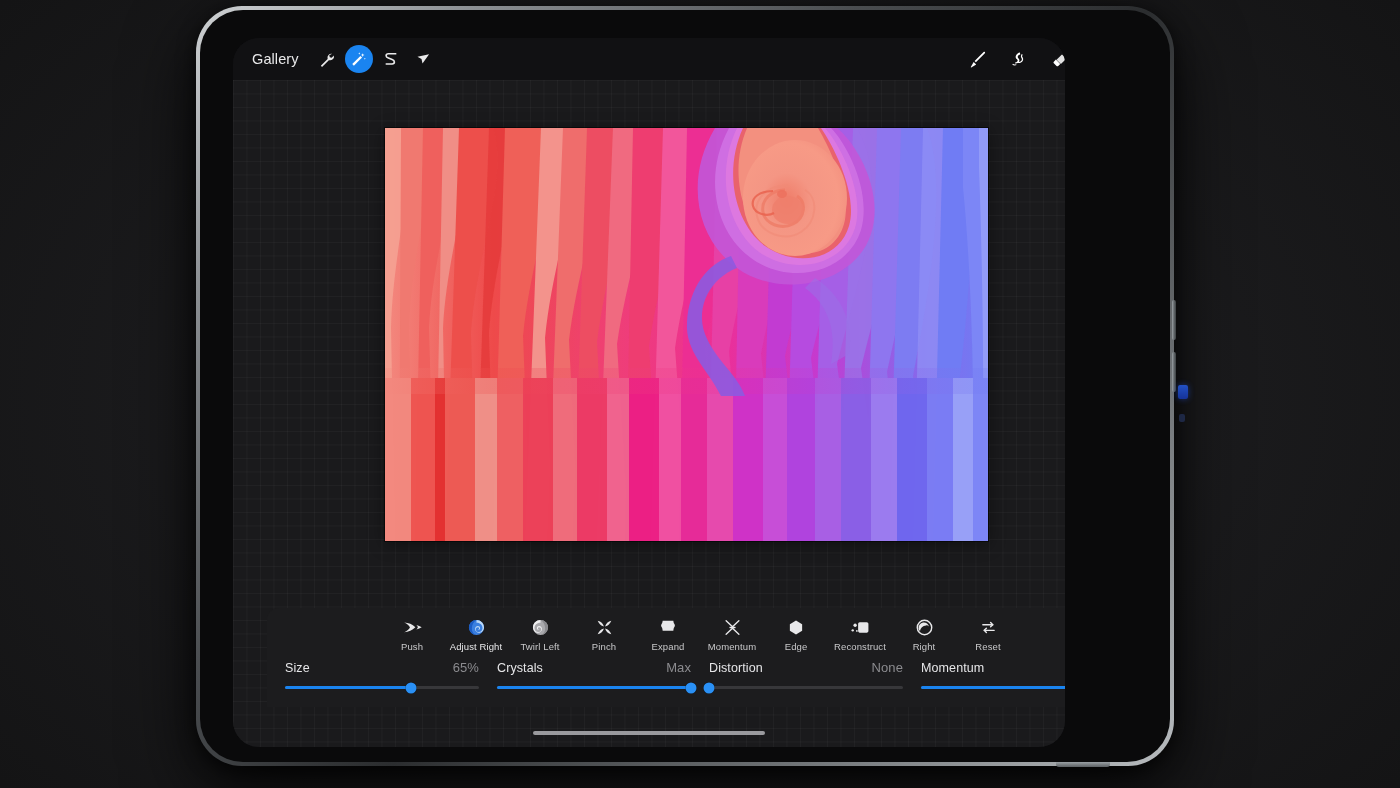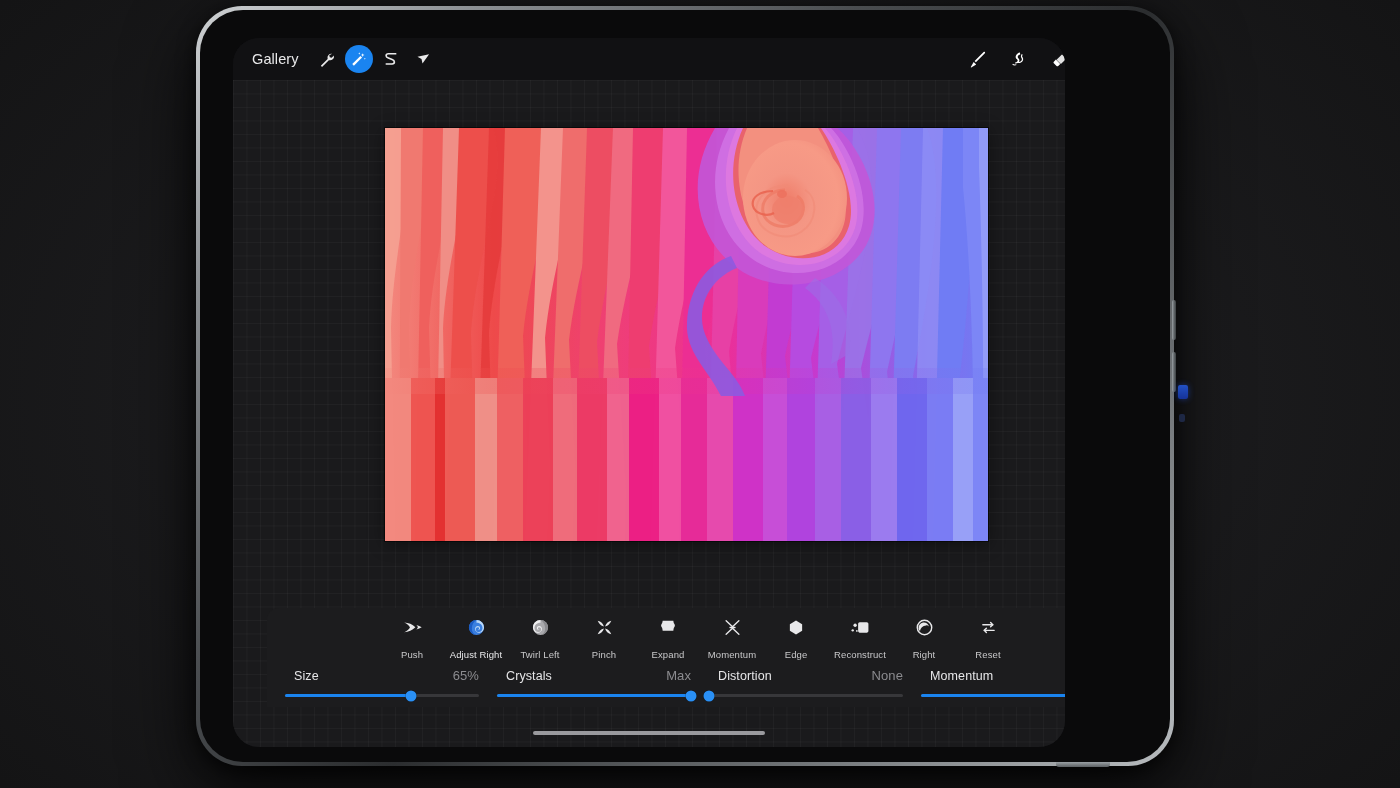--- a/index.html
+++ b/index.html
@@ -109,31 +109,31 @@
     position:absolute; left: 34px; bottom: 40px; width: 866px; height: 99px;
     background:#1c1c1e;
     border-radius: 12px 12px 0 0;
     z-index: 5;
   }
   .tools {
     display:flex; justify-content:center; align-items:flex-start;
     padding: 9px 0 0 0; gap: 0;
   }
   .tool {
-    width: 64px; display:flex; flex-direction:column; align-items:center; gap:12px;
+    width: 64px; display:flex; flex-direction:column; align-items:center; gap:4px;
   }
   .tool-glyph { height: 20px; display:flex; align-items:center; justify-content:center; }
   .tool-label { font-size: 9.5px; color:#c8c8ca; white-space:nowrap; letter-spacing:.1px; }
   .tool.active .tool-label { color:#e8e8ea; }
 
   .sliders {
     display:flex; padding: 8px 9px 0 9px; gap: 0;
   }
   .slider-group { flex:1; padding: 0 9px; }
-  .slider-head { display:flex; justify-content:space-between; align-items:baseline;margin-left:9px; }
+  .slider-head { display:flex; justify-content:space-between; align-items:baseline; }
   .slider-name { font-size: 12.5px; color:#e6e6e8; letter-spacing:.1px; }
   .slider-val  { font-size: 13px; color:#8b8b8f; letter-spacing:.1px; }
   .slider-track {
     position:relative; height: 3px; border-radius:2px; background:#37373a;
     margin-top: 11px;
   }
   .slider-fill { position:absolute; left:0; top:0; height:3px; border-radius:2px; background:#1a84f0; }
   .slider-knob {
     position:absolute; top:50%; width:11px; height:11px; border-radius:50%;
     background:#2a90f5; transform: translate(-50%,-50%);

